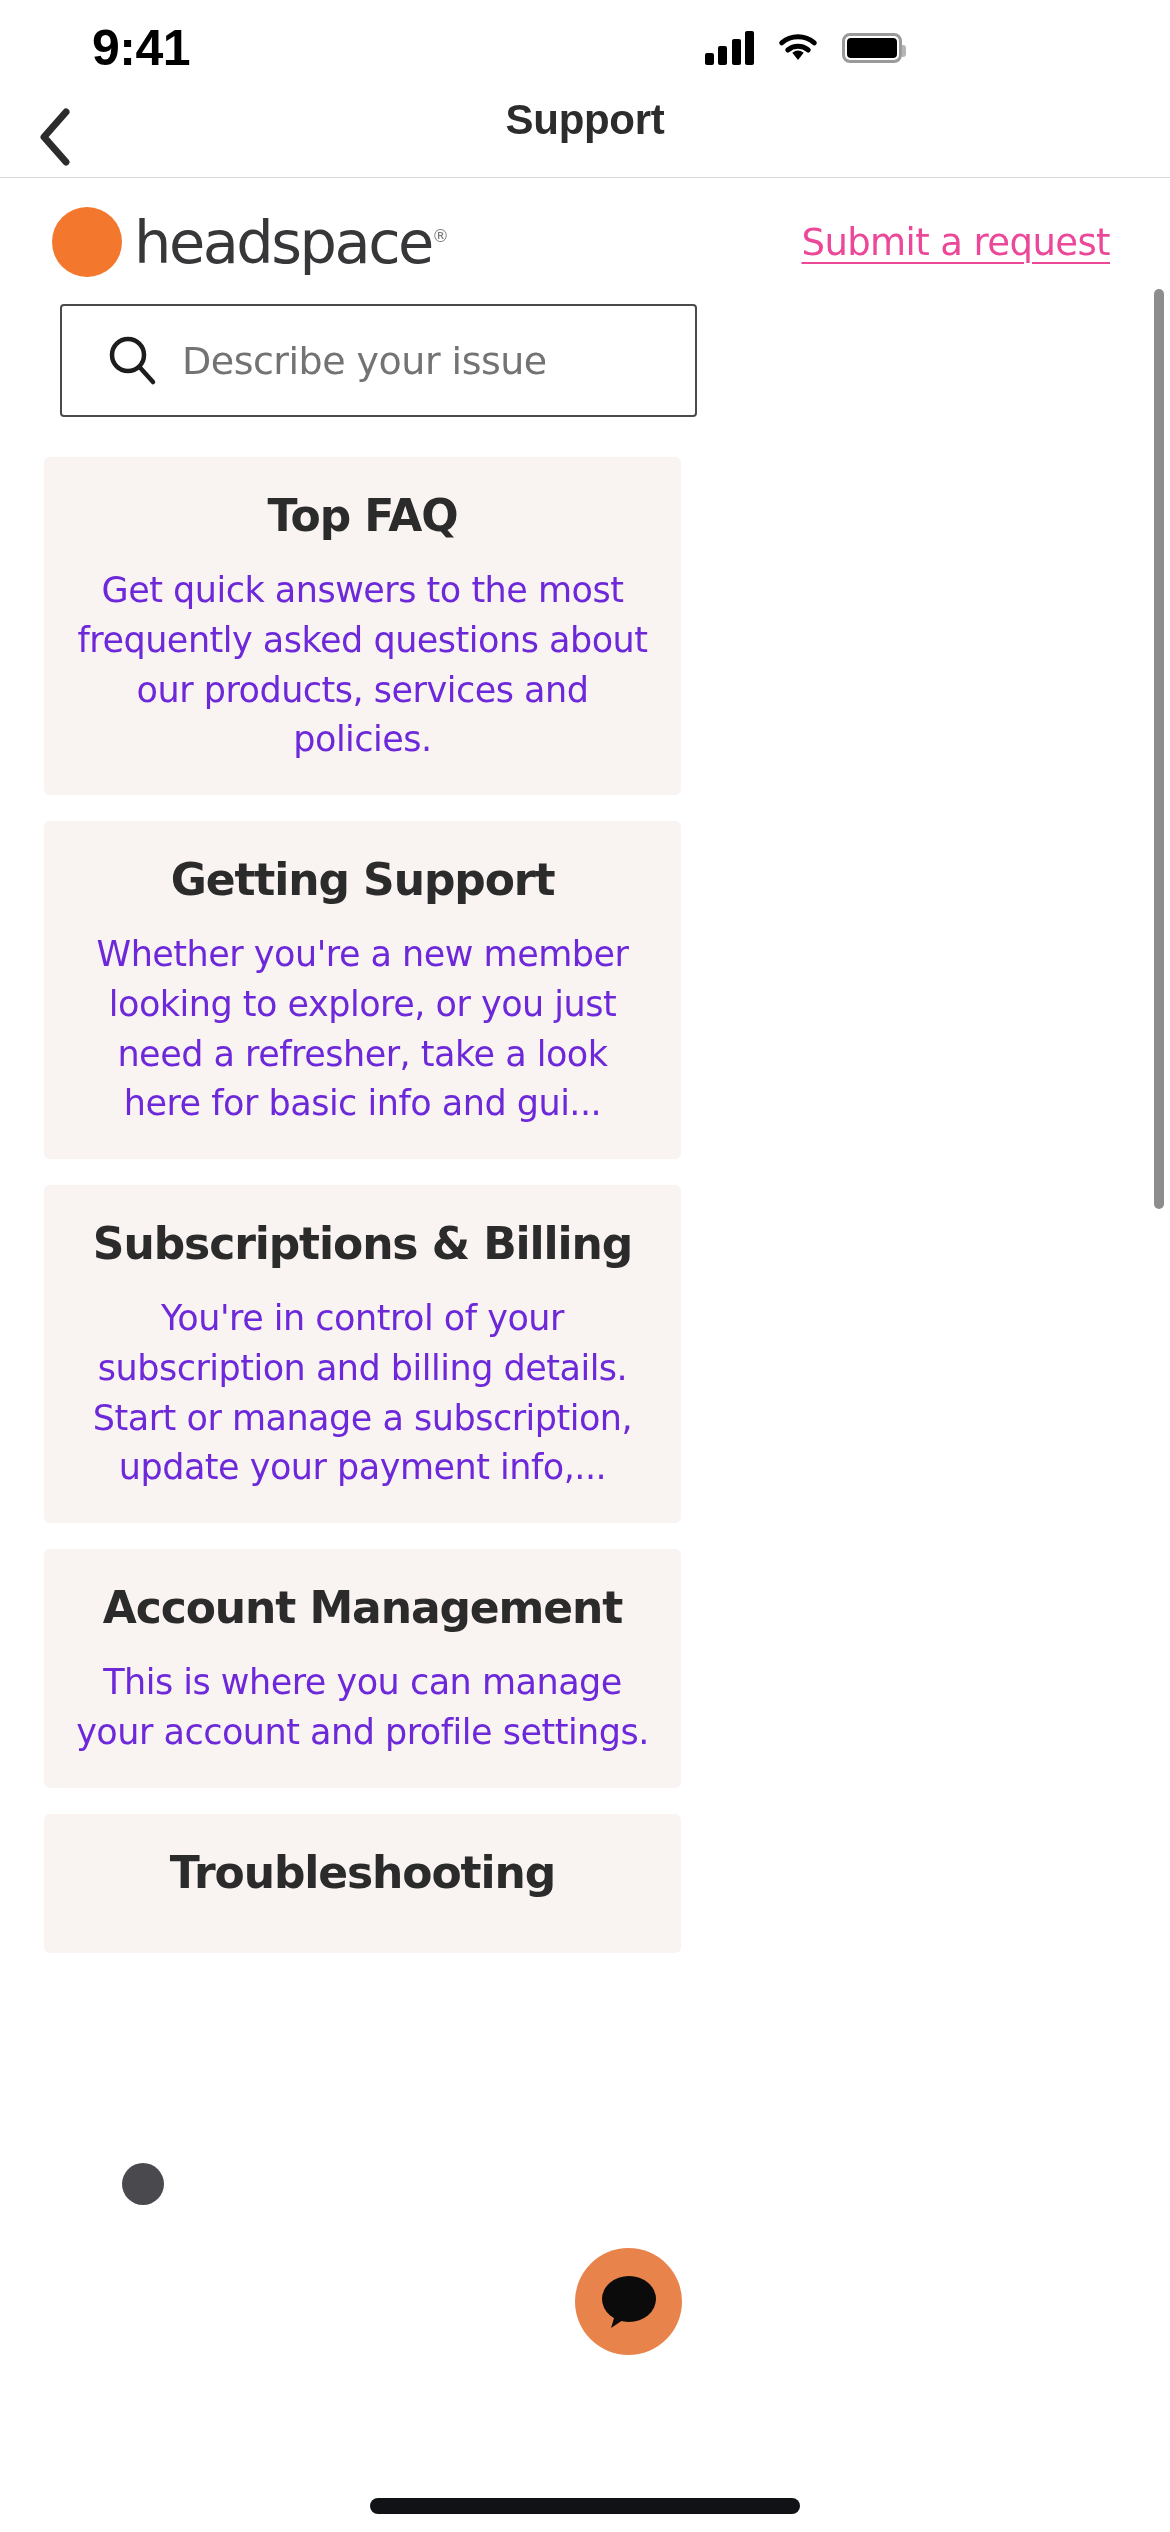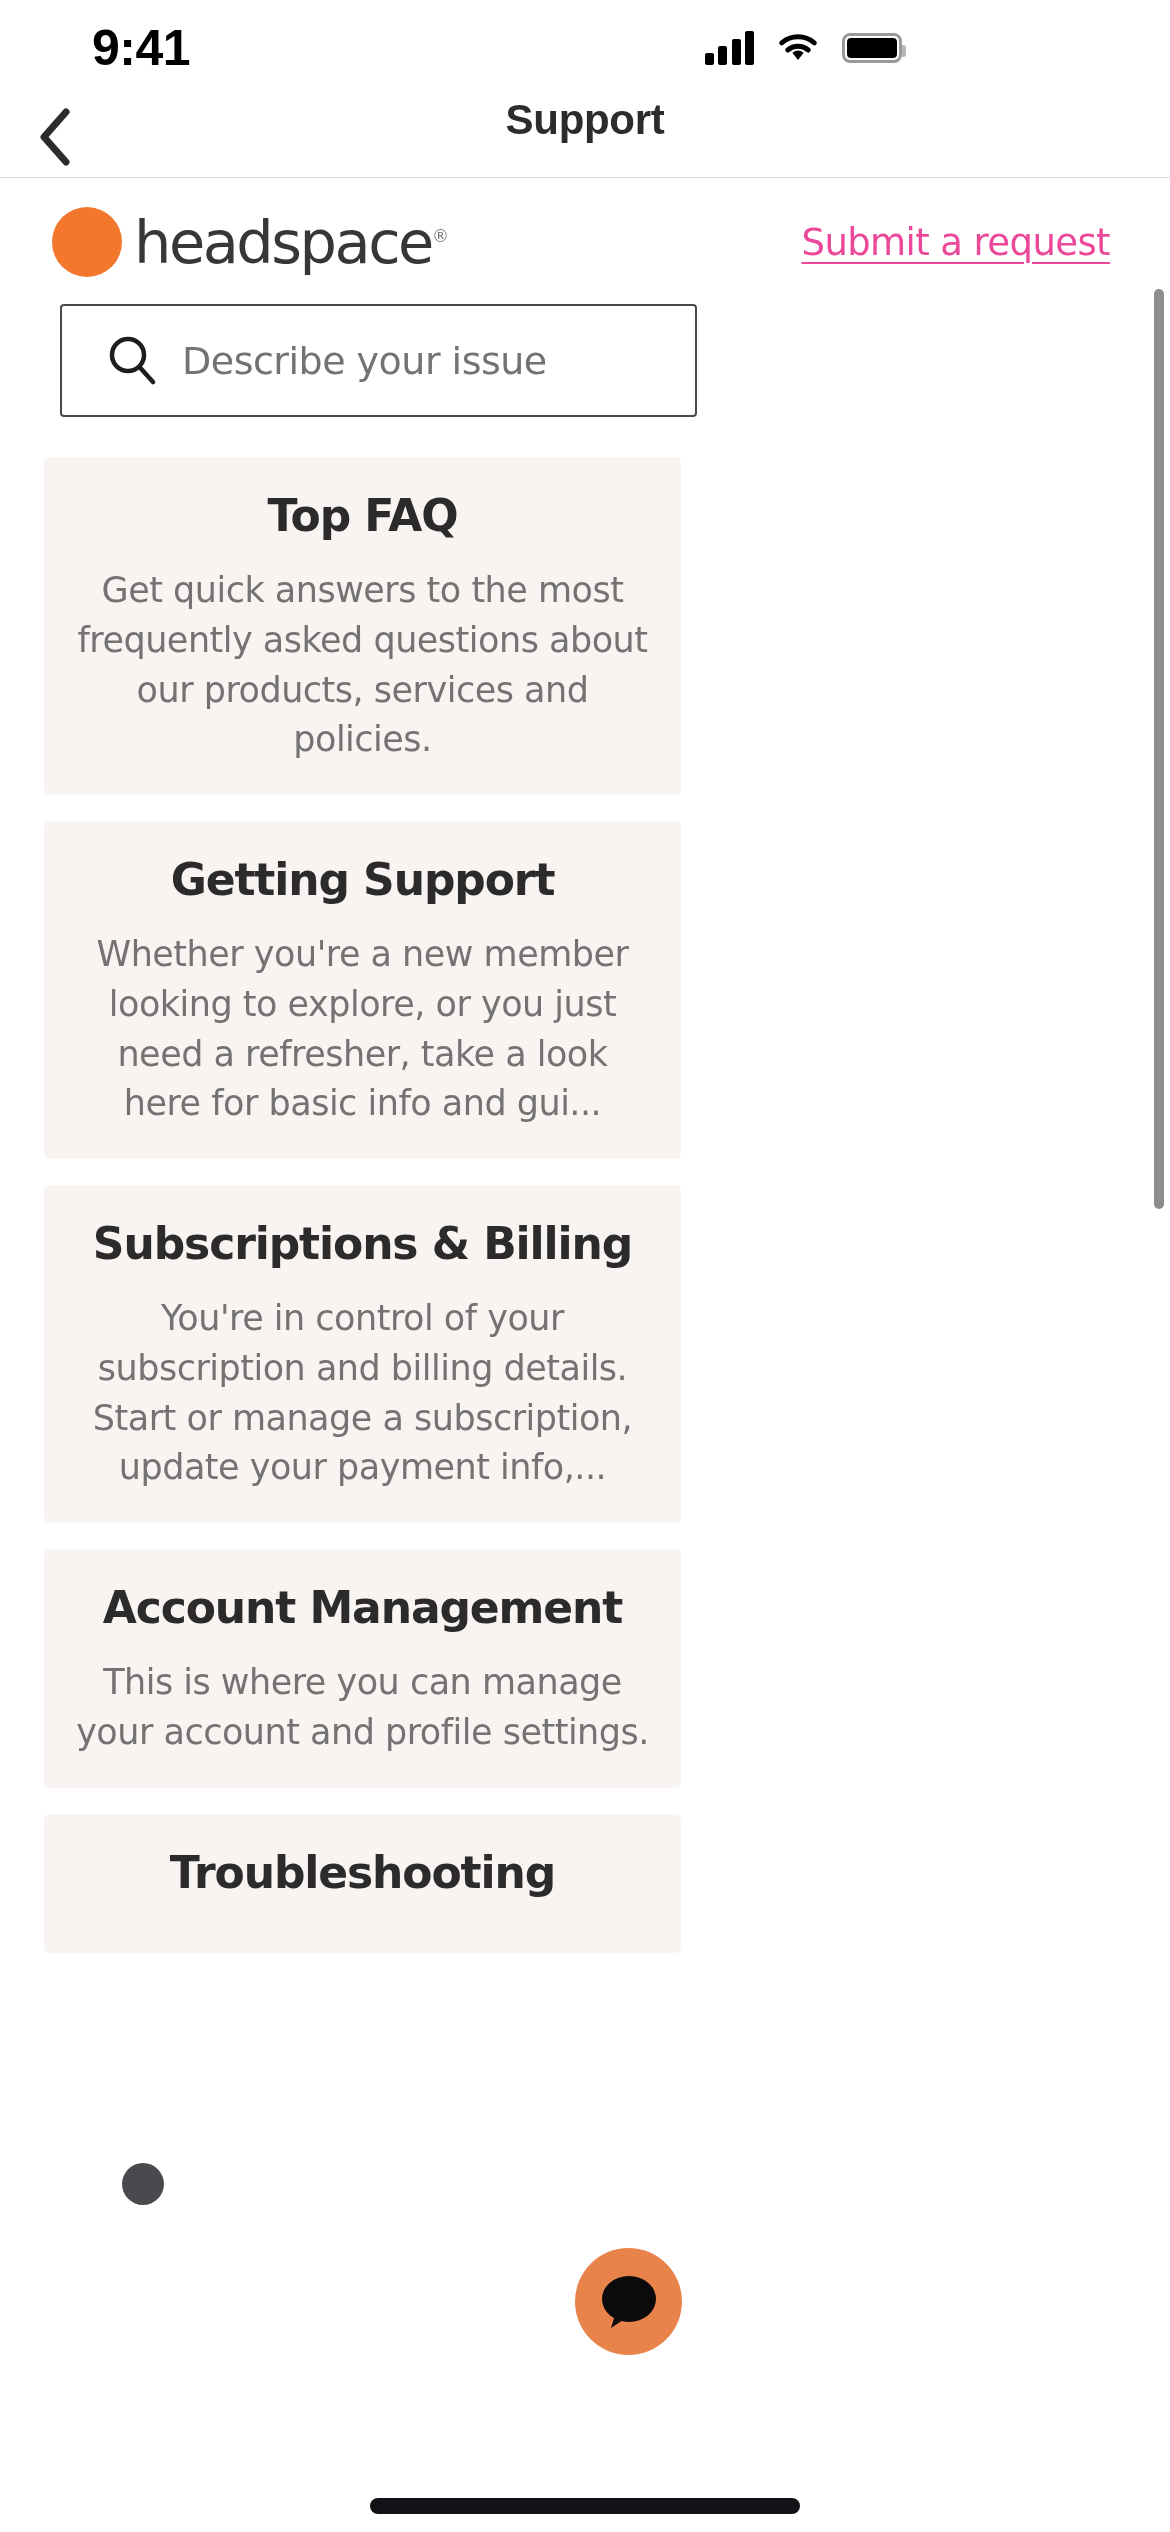--- a/index.html
+++ b/index.html
@@ -138,21 +138,21 @@
     cursor:pointer;
   }
   .card-title {
     font-size:44px; font-weight:700; color:#2b2b2b;
     font-family:"DejaVu Sans", sans-serif;
     letter-spacing:-1.1px;
     margin-bottom:26px;
     line-height:1.12;
   }
   .card-desc {
-    font-size:35px; color:#737373;
+    font-size:35px; color:#6d28d9;
     font-family:"DejaVu Sans", sans-serif;
     line-height:1.42;
     letter-spacing:-0.5px;
   }
 
   
   .scrollbar-track {
     position:absolute; top:0; right:0;
     width:1170px; height:2353px;
     pointer-events:none;

